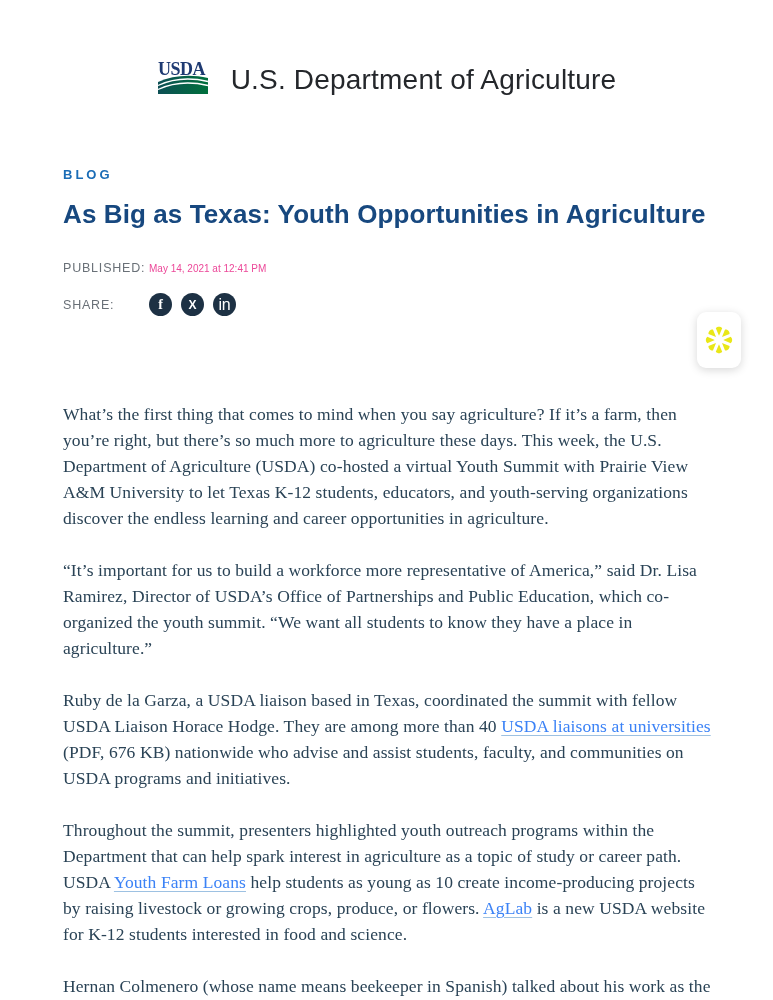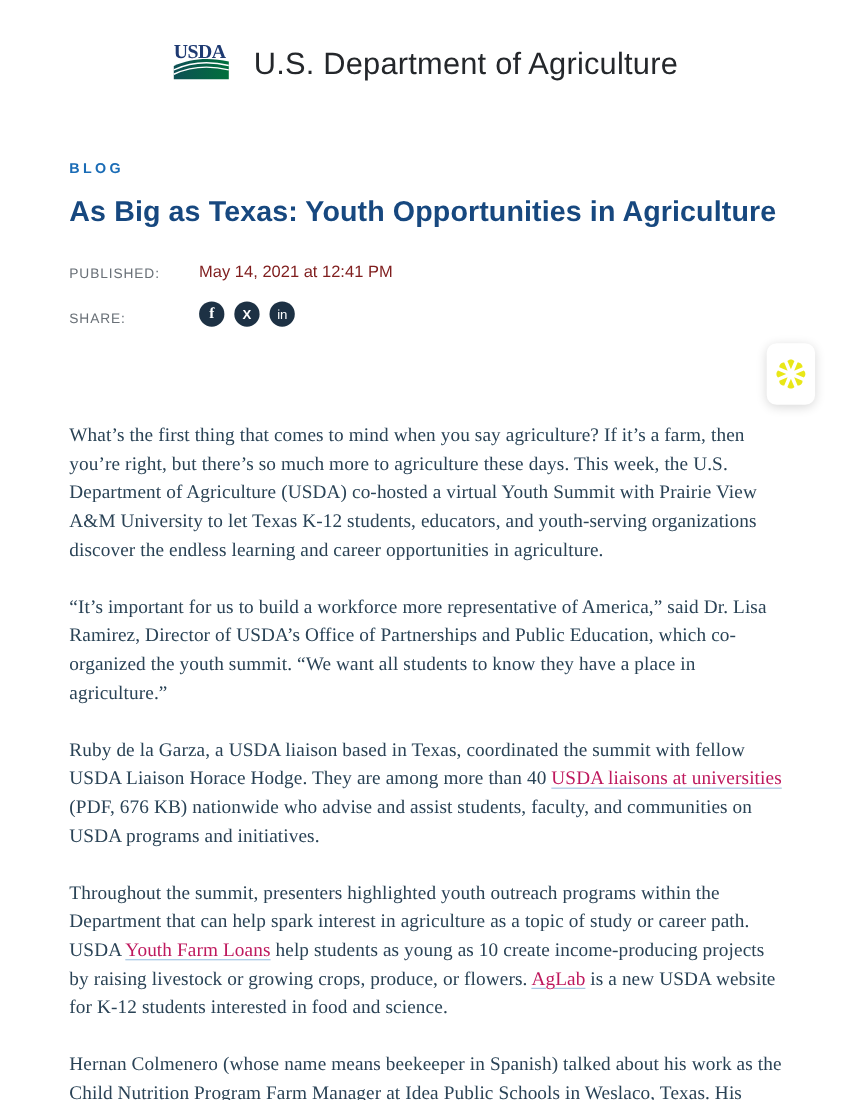--- a/index.html
+++ b/index.html
@@ -5,67 +5,67 @@
   * { margin:0; padding:0; box-sizing:border-box; }
   html,body { background:#ffffff; }
   body {
     width:773px; height:1000px;
     position:relative; overflow:hidden;
     font-family:"Liberation Sans", sans-serif;
     -webkit-font-smoothing:antialiased;
   }
   
   .site-header {
-    padding-top:38px;
+    padding-top:60px;
     display:flex; justify-content:center; align-items:center; gap:22px;
   }
   .logo-link { display:flex; align-items:center; cursor:pointer; }
   .site-title {
     font-size:28px; color:#24272b; letter-spacing:0.2px;
   }
   
   .container { width:650px; margin-left:63px; }
   .eyebrow {
     margin-top:68px;
     font-size:13px; font-weight:700; letter-spacing:3px;
     color:#1a6cb6;
   }
   h1.article-title {
     margin-top:17px;
     font-size:26px; font-weight:700; color:#17487f; letter-spacing:0.1px;
   }
   .meta { margin-top:31px; }
-  .meta-row { display:flex; align-items:flex-end;gap:32px; }
+  .meta-row { display:flex; align-items:center; }
   .meta-row + .meta-row { margin-top:18px; }
   .meta-label {
     width:86px; flex:0 0 86px;
     font-size:12.5px; color:#697077; letter-spacing:0.8px;
   }
-  .meta-value { font-size:15px; color:#7f1d1d; }
+  .meta-value { font-size:10px; color:#ec4899; }
   .share-icons { display:flex; gap:9px; }
   .share-btn {
     width:23px; height:23px; border-radius:50%;
     background:#1d3144; color:#ffffff;
     display:flex; align-items:center; justify-content:center;
     cursor:pointer; border:none;
   }
   .share-glyph { line-height:1; }
   .glyph-facebook { font-family:"Liberation Serif", serif; font-weight:700; font-size:14px; }
   .glyph-x-twitter { font-weight:700; font-size:12px; }
-  .glyph-linkedin { font-weight:400; font-size:12px; letter-spacing:-0.3px; }
+  .glyph-linkedin { font-weight:400; font-size:16px; letter-spacing:-0.3px; }
   
   .article-body { margin-top:85px; }
   .article-body p {
     font-family:"Liberation Serif", serif;
     font-size:17.5px; line-height:26px; color:#2a4356;
     margin-bottom:26px;
     letter-spacing:0.1px;
   }
   .article-body a {
-    color:#be185d; text-decoration:underline;
+    color:#3b82f6; text-decoration:underline;
     text-decoration-color:#9dc1e2; text-underline-offset:3px;
     cursor:pointer;
   }
   
   .spark-widget {
     position:absolute; left:697px; top:312px;
     width:44px; height:56px;
     background:#ffffff; border-radius:9px;
     box-shadow:0 2px 10px rgba(0,0,0,0.16);
     display:flex; align-items:center; justify-content:center;

